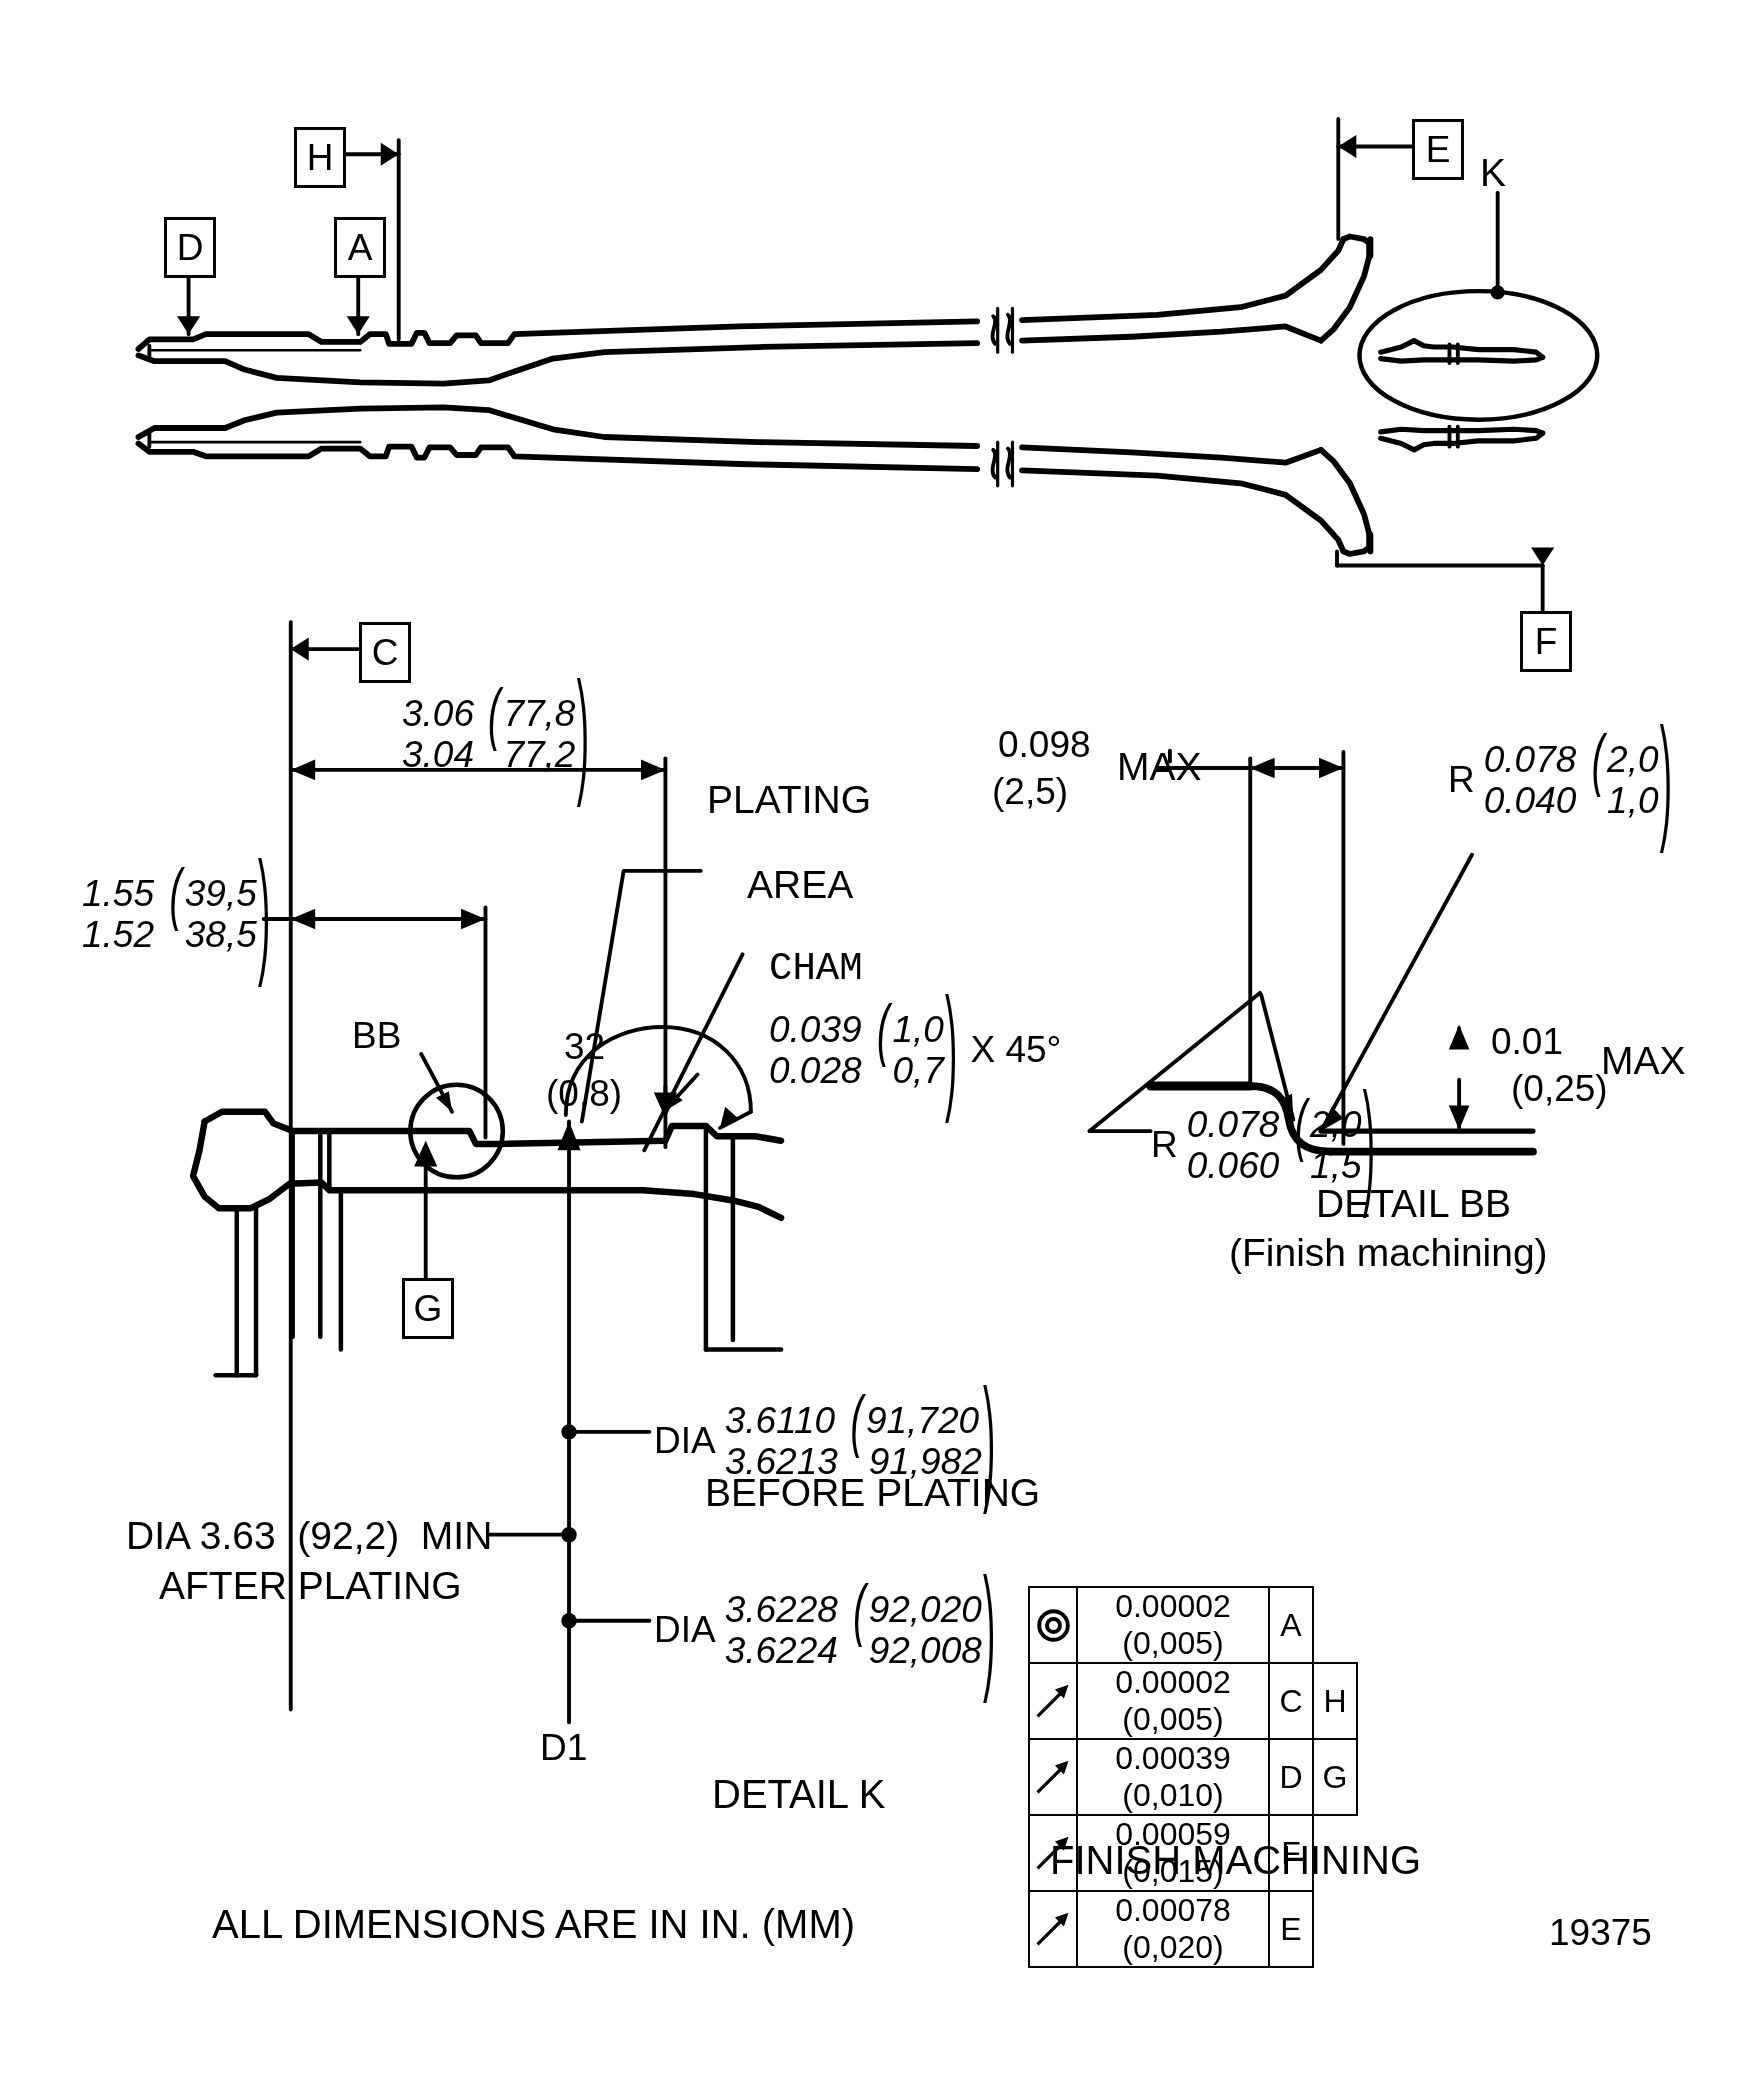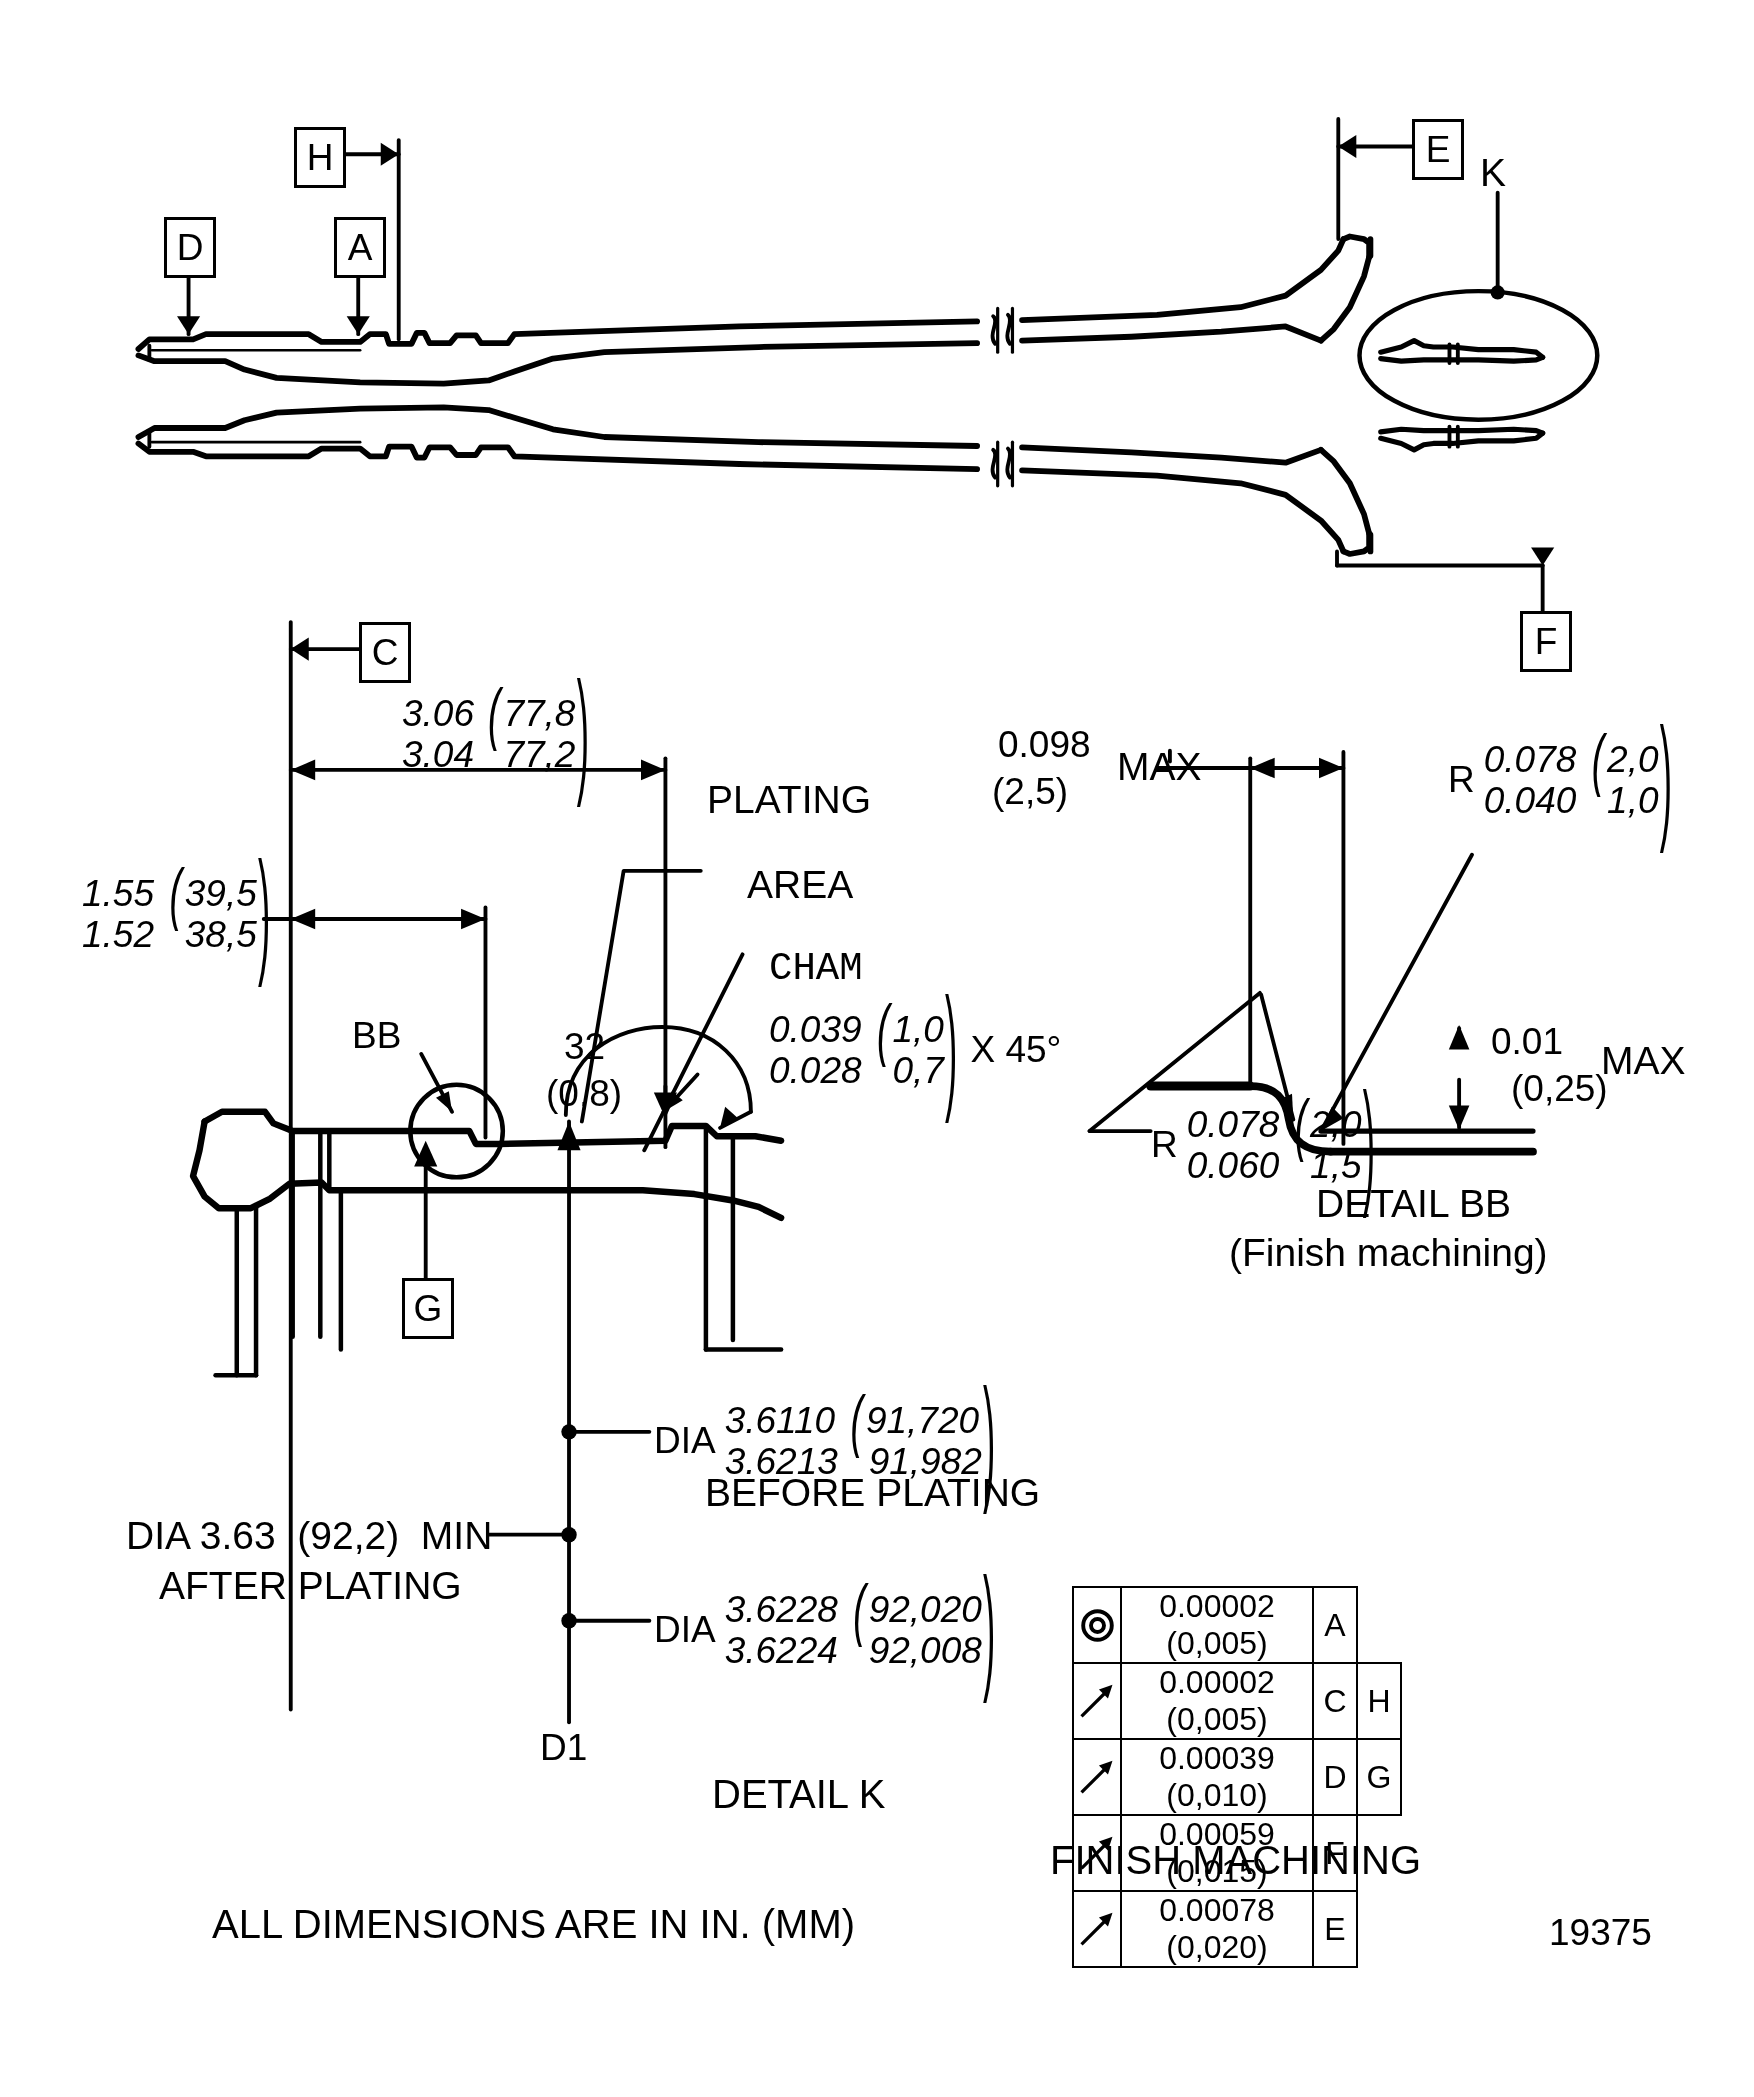--- a/index.html
+++ b/index.html
@@ -54,21 +54,20 @@
     flex-direction: column;
     line-height: 1.12;
     font-style: italic;
   }
   .stack .nums .row { display: flex; flex-direction: row; }
   .stack .nums .val { }
   
   #fcf {
     position: absolute;
     border-collapse: collapse;
-    margin-left: 44px;
   }
   #fcf td {
     border: 2.6px solid #000;
     padding: 0;
     text-align: center;
     vertical-align: middle;
     font-family: "Liberation Sans", sans-serif;
     background: #fff;
   }
   #fcf td.sym { width: 46px; height: 48px; }

